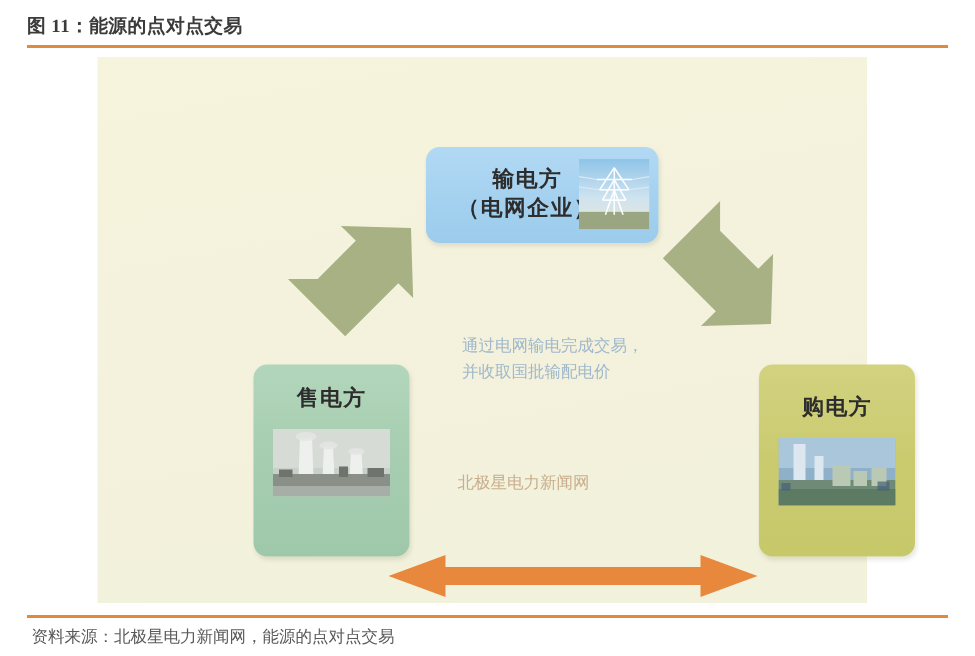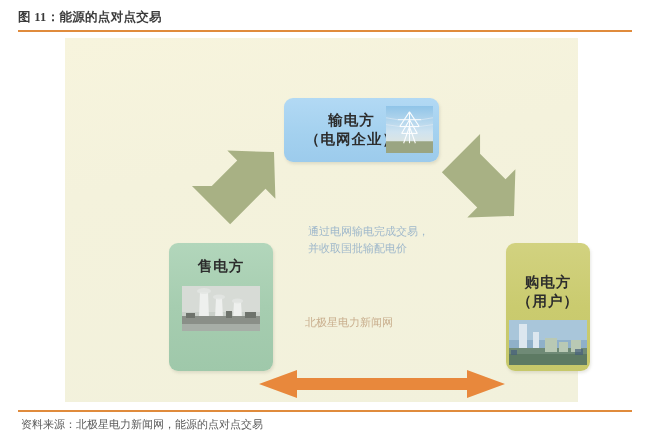--- a/index.html
+++ b/index.html
@@ -90,26 +90,26 @@
     padding-top: 14px;
   }
   .node-seller .thumb {
     width: 78px; height: 45px;
     margin-top: 10px;
   }
 
   
   .node-buyer {
     left: 441px; top: 205px;
-    width: 84px; height: 128px;
+    width: 104px; height: 128px;
     background: linear-gradient(180deg,#d2d280 0%, #cacb6f 50%, #c6c86a 100%);
     box-shadow: 1px 2px 3px rgba(120,120,100,.18);
     flex-direction: column;
     justify-content: flex-start;
-    padding-top: 30px;
+    padding-top: 20px;
   }
   .node-buyer .thumb {
     width: 78px; height: 45px;
     margin-top: 10px;
   }
 
   .thumb { display:block; }
 
   
   .caption {
@@ -224,21 +224,20 @@
           <rect x="4" y="27" width="9" height="5"></rect>
           <rect x="44" y="25" width="6" height="7"></rect>
           <rect x="63" y="26" width="11" height="6"></rect>
         </g>
       </svg>
     </div>
 
     <div class="node node-buyer">
       <div class="labels">
         <div class="l1">购电方</div>
-        <div class="l2">（用户）</div>
       </div>
       <svg class="thumb" viewBox="0 0 78 45">
         <rect x="0" y="0" width="78" height="45" fill="#8fb0c9"></rect>
         <rect x="0" y="0" width="78" height="20" fill="#a9c6da"></rect>
         <g fill="#dce7ef">
           <rect x="10" y="4" width="8" height="28"></rect>
           <rect x="24" y="12" width="6" height="20"></rect>
         </g>
         <g fill="#6f8a76">
           <rect x="0" y="28" width="78" height="17"></rect>

